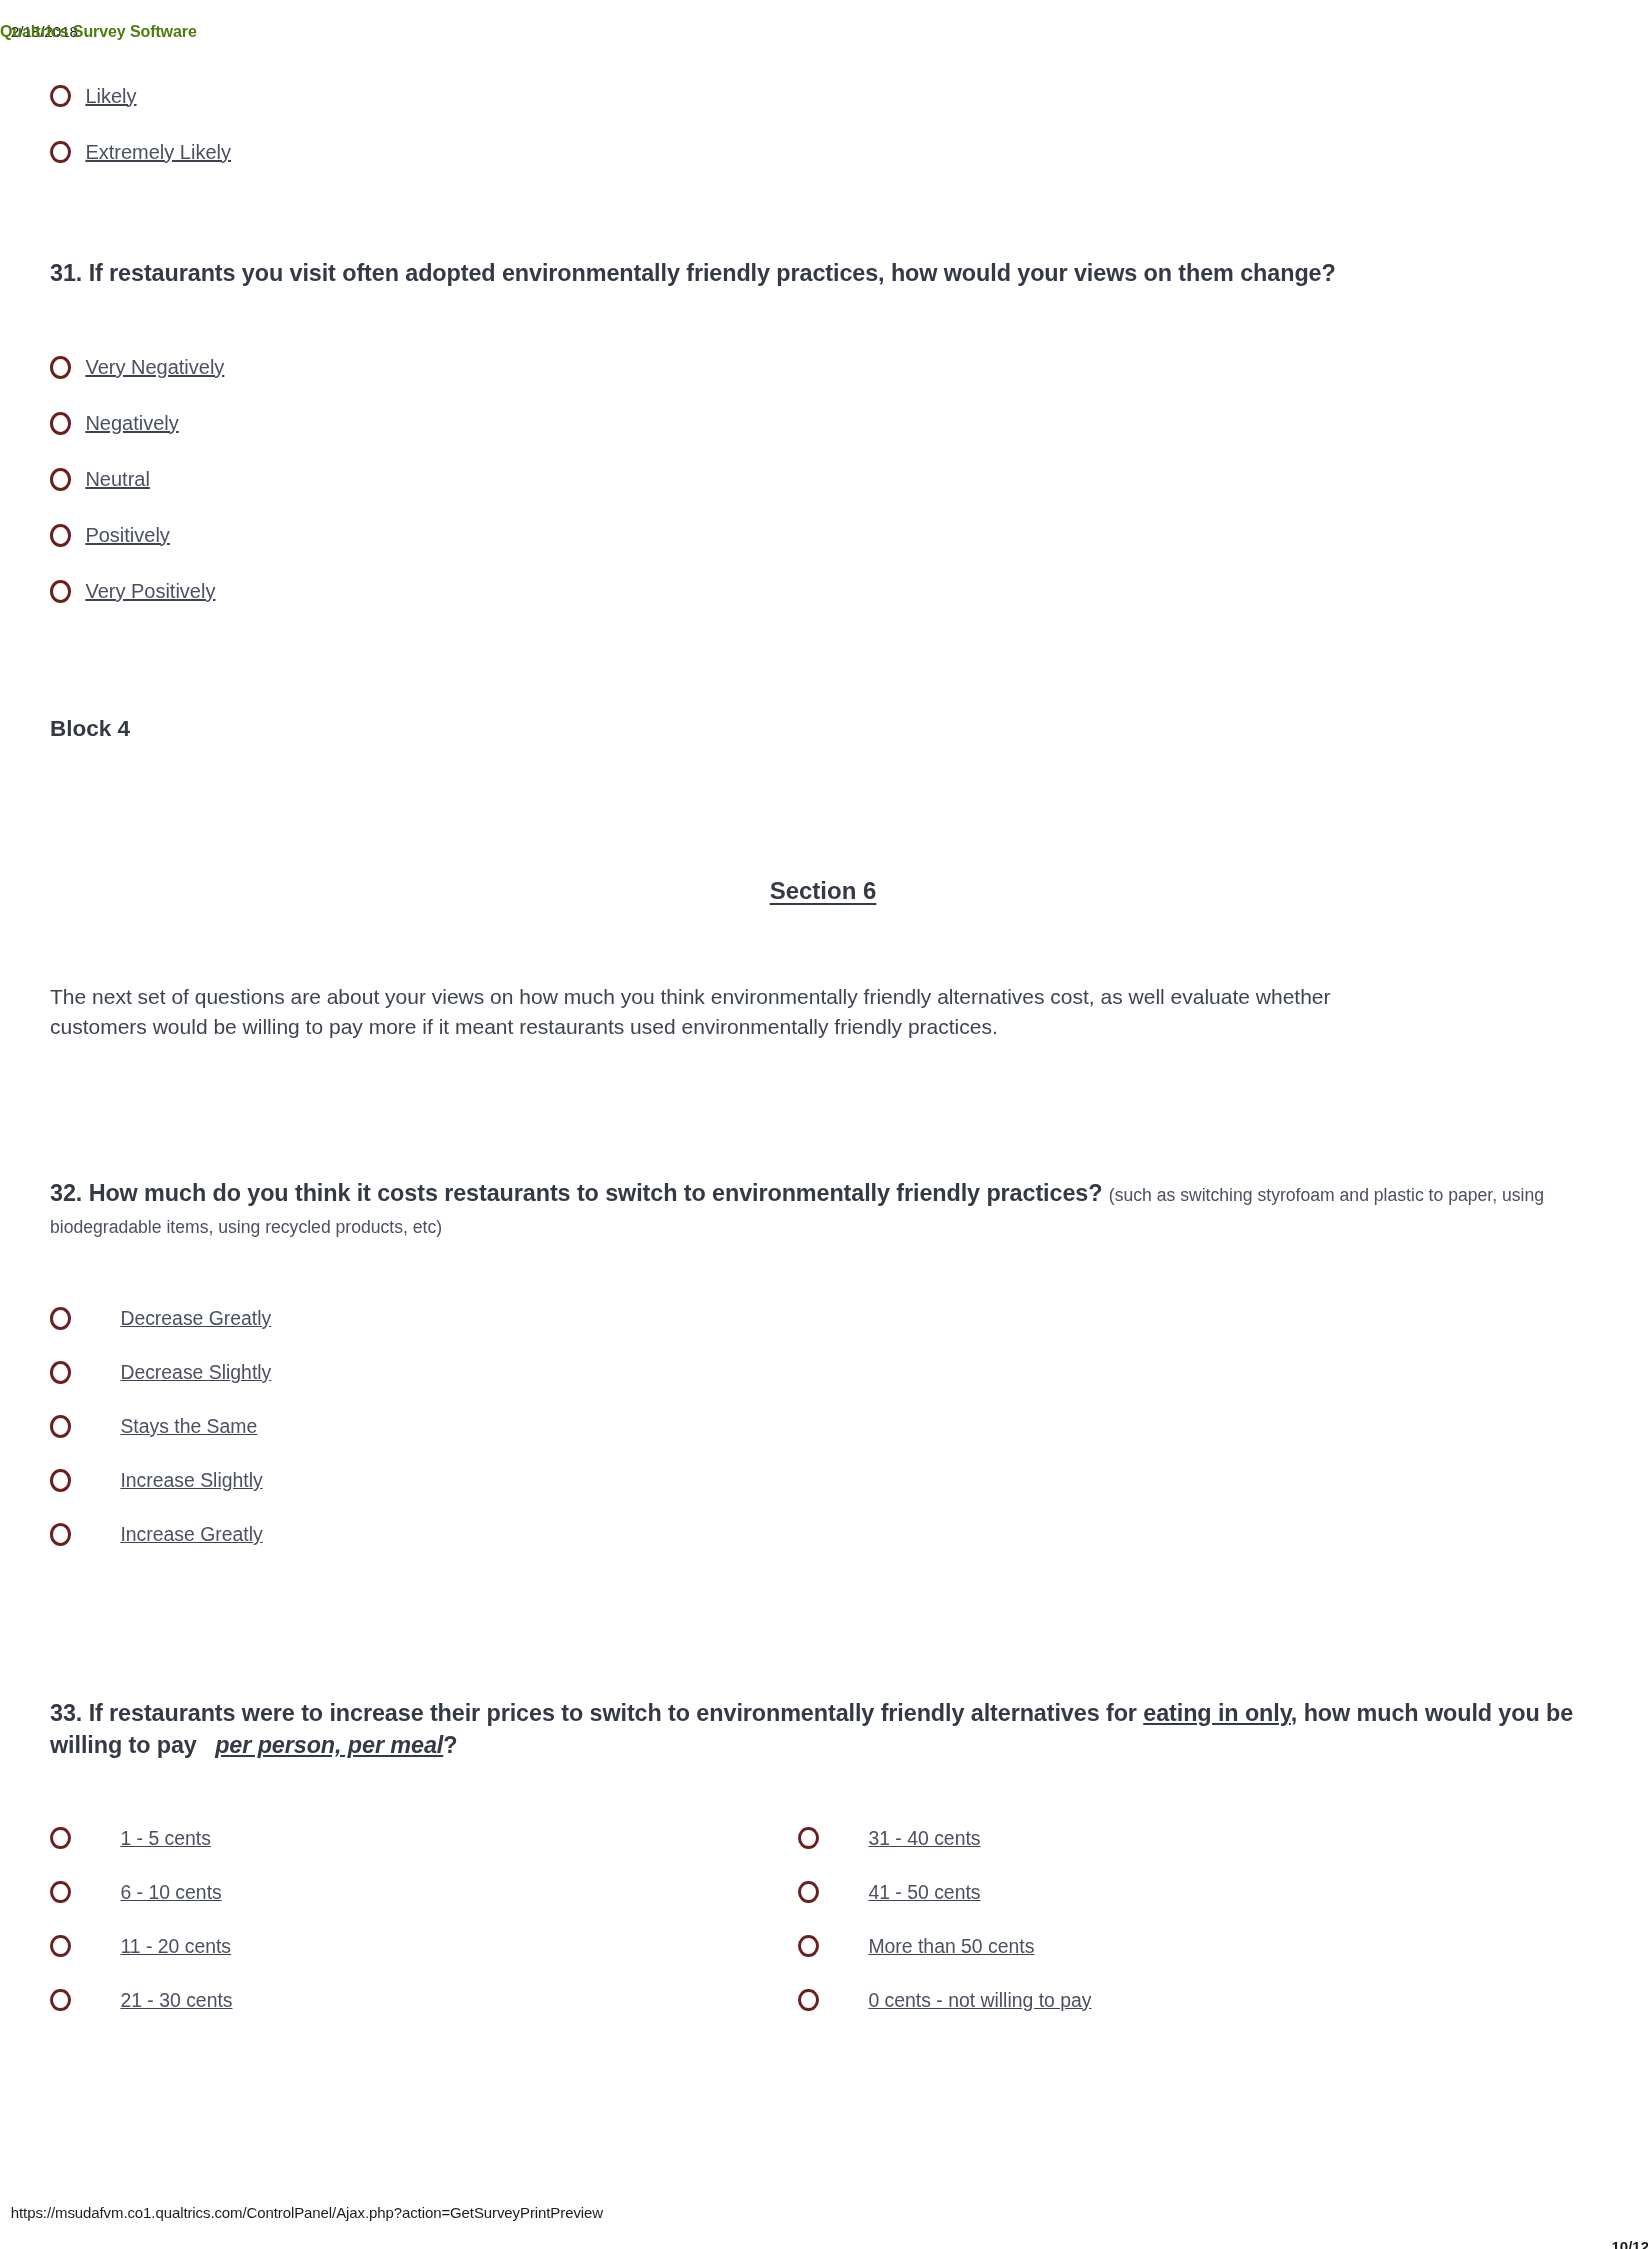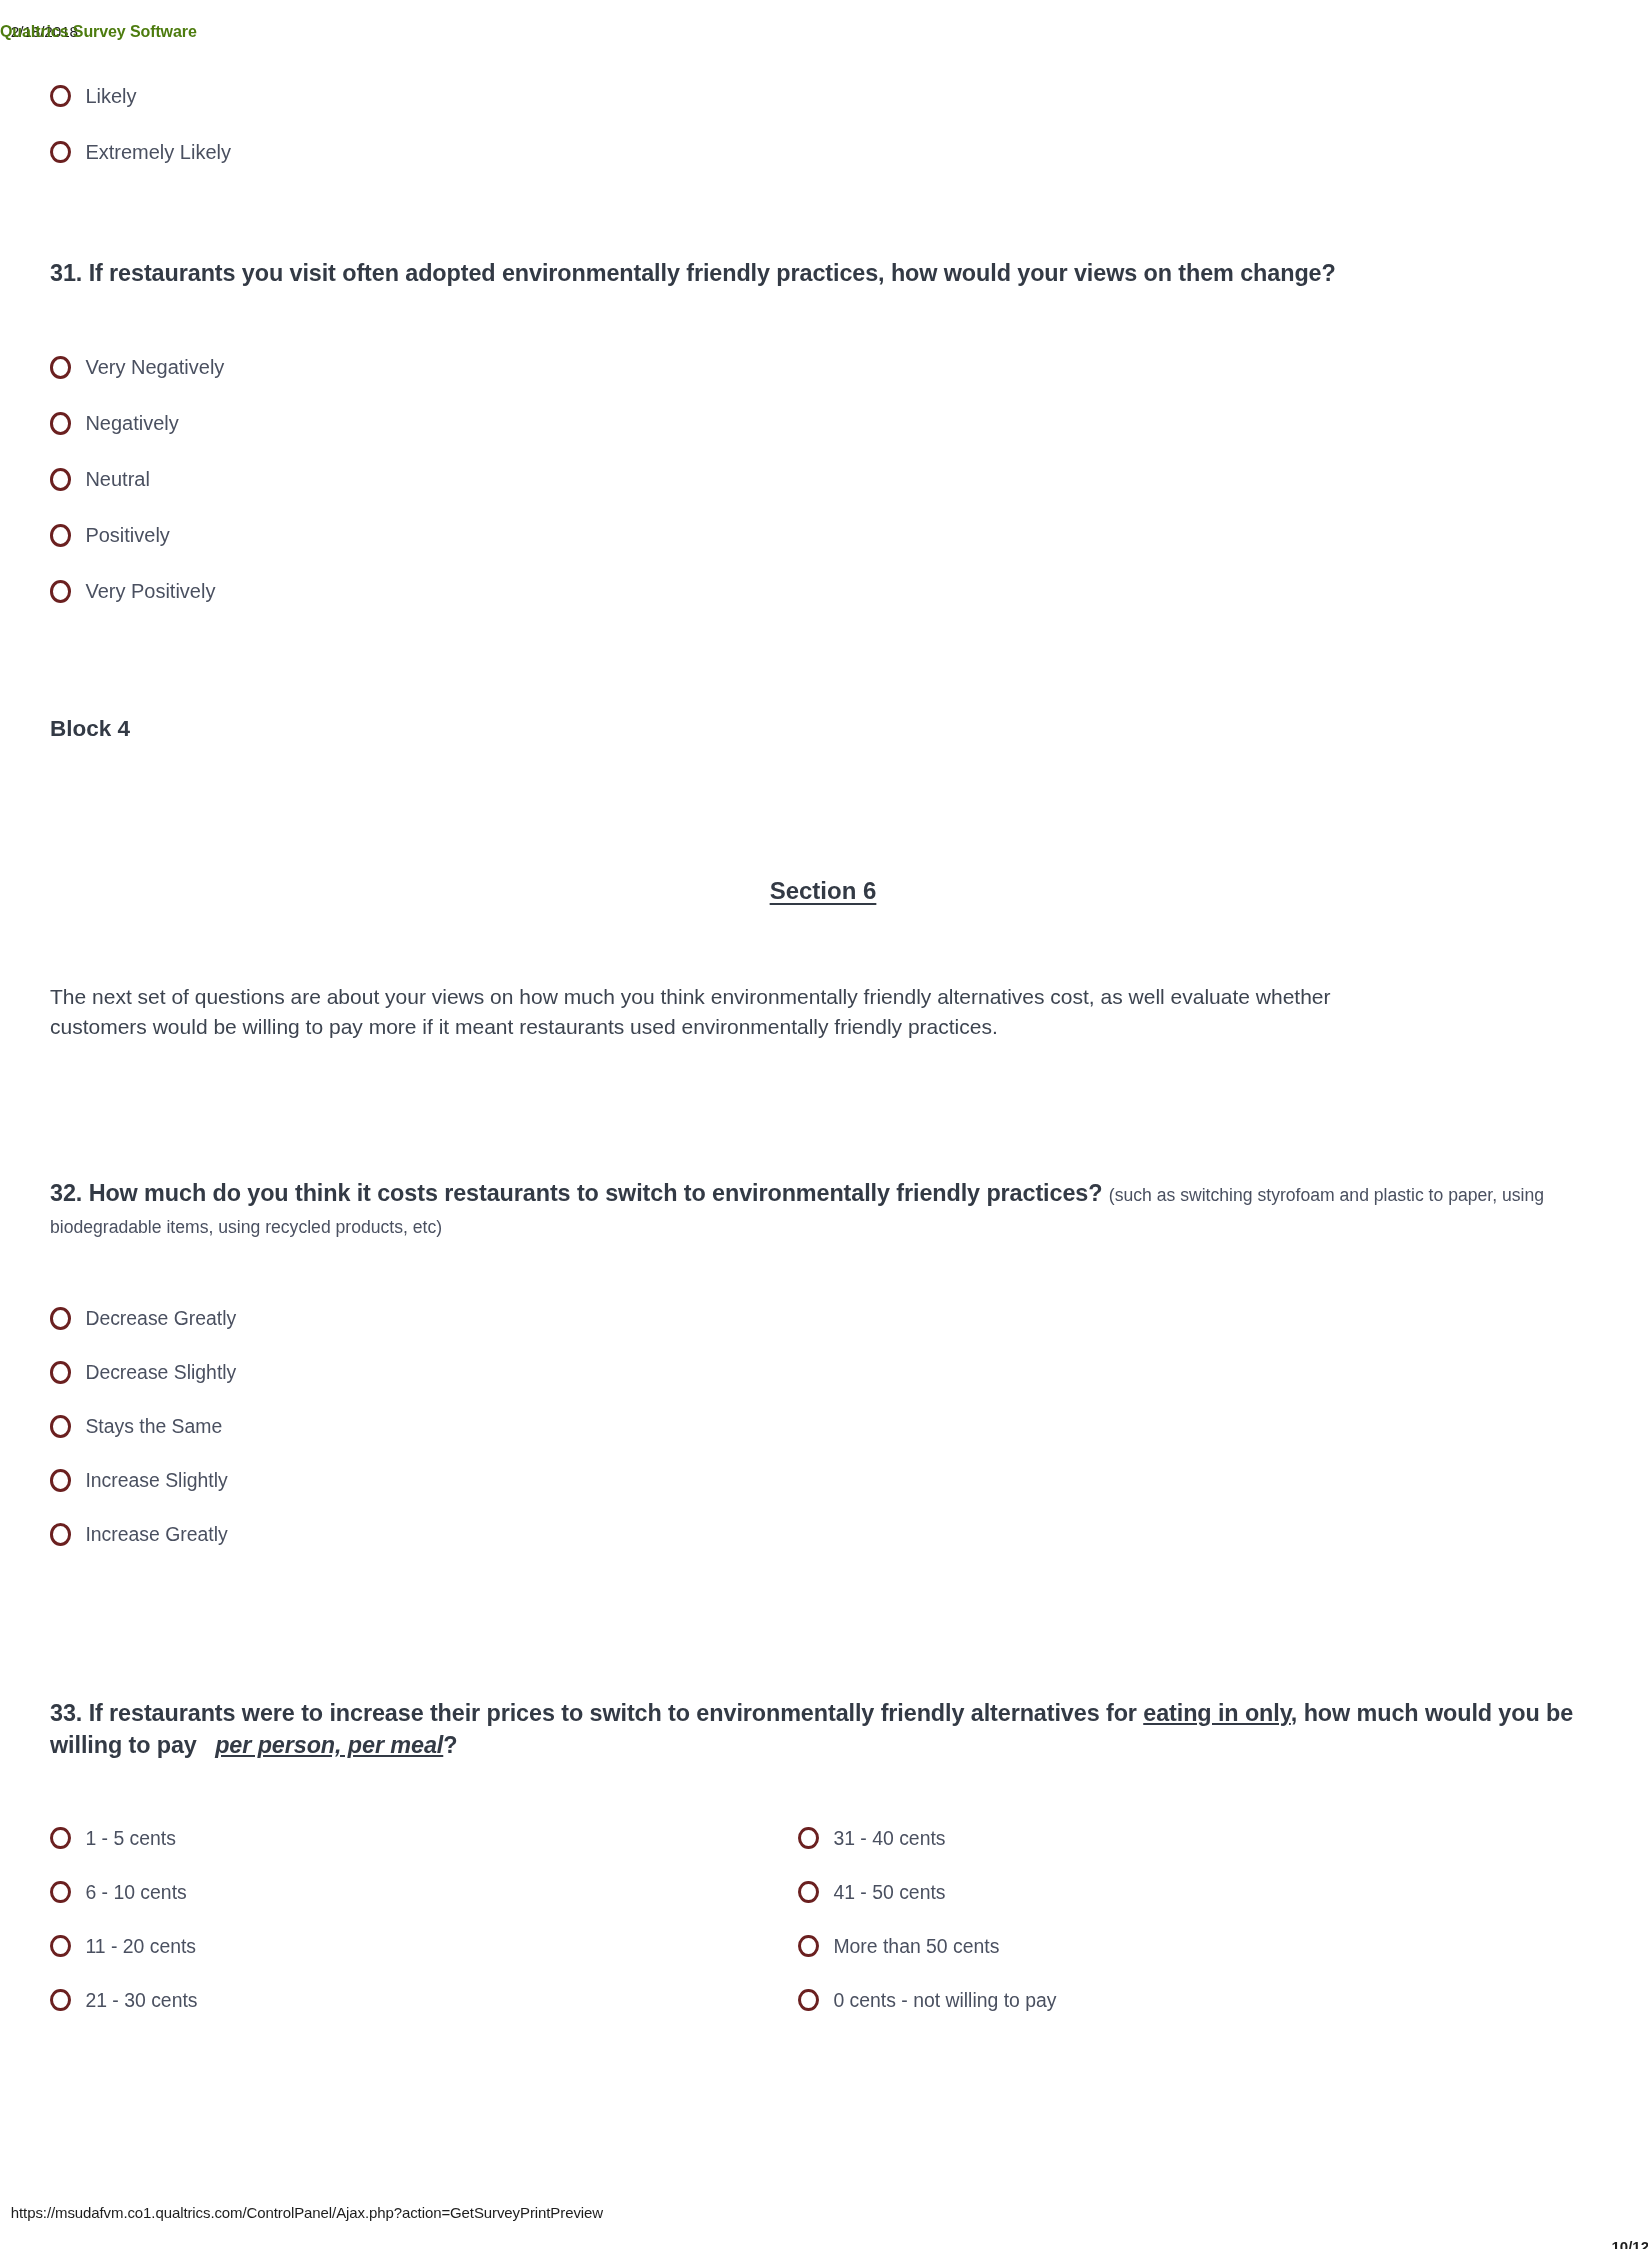--- a/index.html
+++ b/index.html
@@ -49,37 +49,38 @@
     left: 50px;
     top: 68px;
     width: 1546px;
   }
 
   
   .opt-row {
     display: flex;
     align-items: center;
     height: 56px;
+    text-decoration: underline;
   }
   .opt-row.tight { height: 54px; }
   .radio {
     flex: 0 0 auto;
     width: 21px;
     height: 22.5px;
     border: 3.6px solid #6b2020;
     border-radius: 50%;
     background: #ffffff;
     margin-right: 14.4px;
   }
   .opt-label {
     font-size: 20px;
     color: #4a5060;
     white-space: nowrap;
   }
-  .opt-label.sm { font-size: 19.4px; }
+  .opt-label.sm { font-size: 19.4px; margin-left: 35px; }
 
   
   .question {
     font-size: 23.4px;
     font-weight: bold;
     color: #333a45;
     line-height: 1.38;
     letter-spacing: -0.1px;
   }
   .question .sub {

